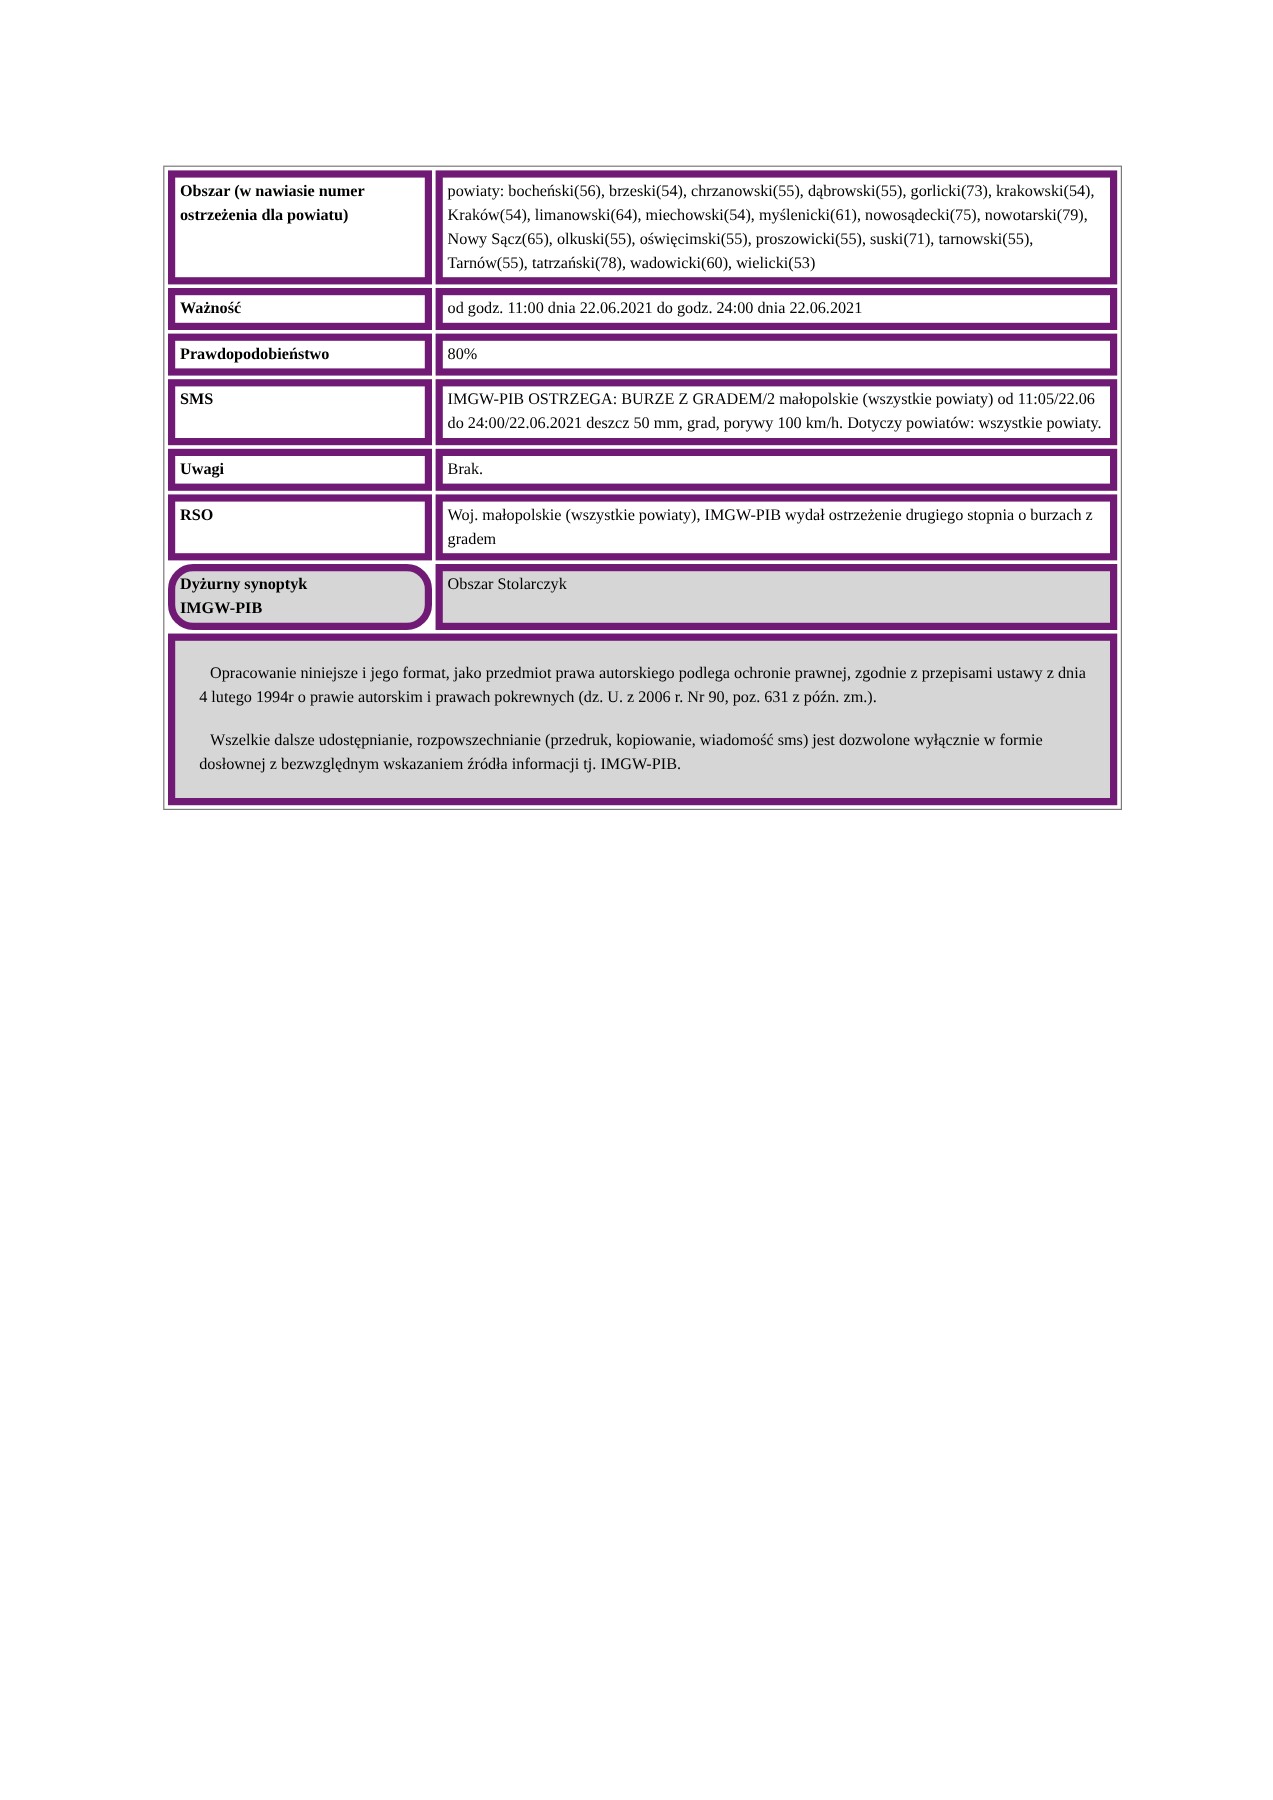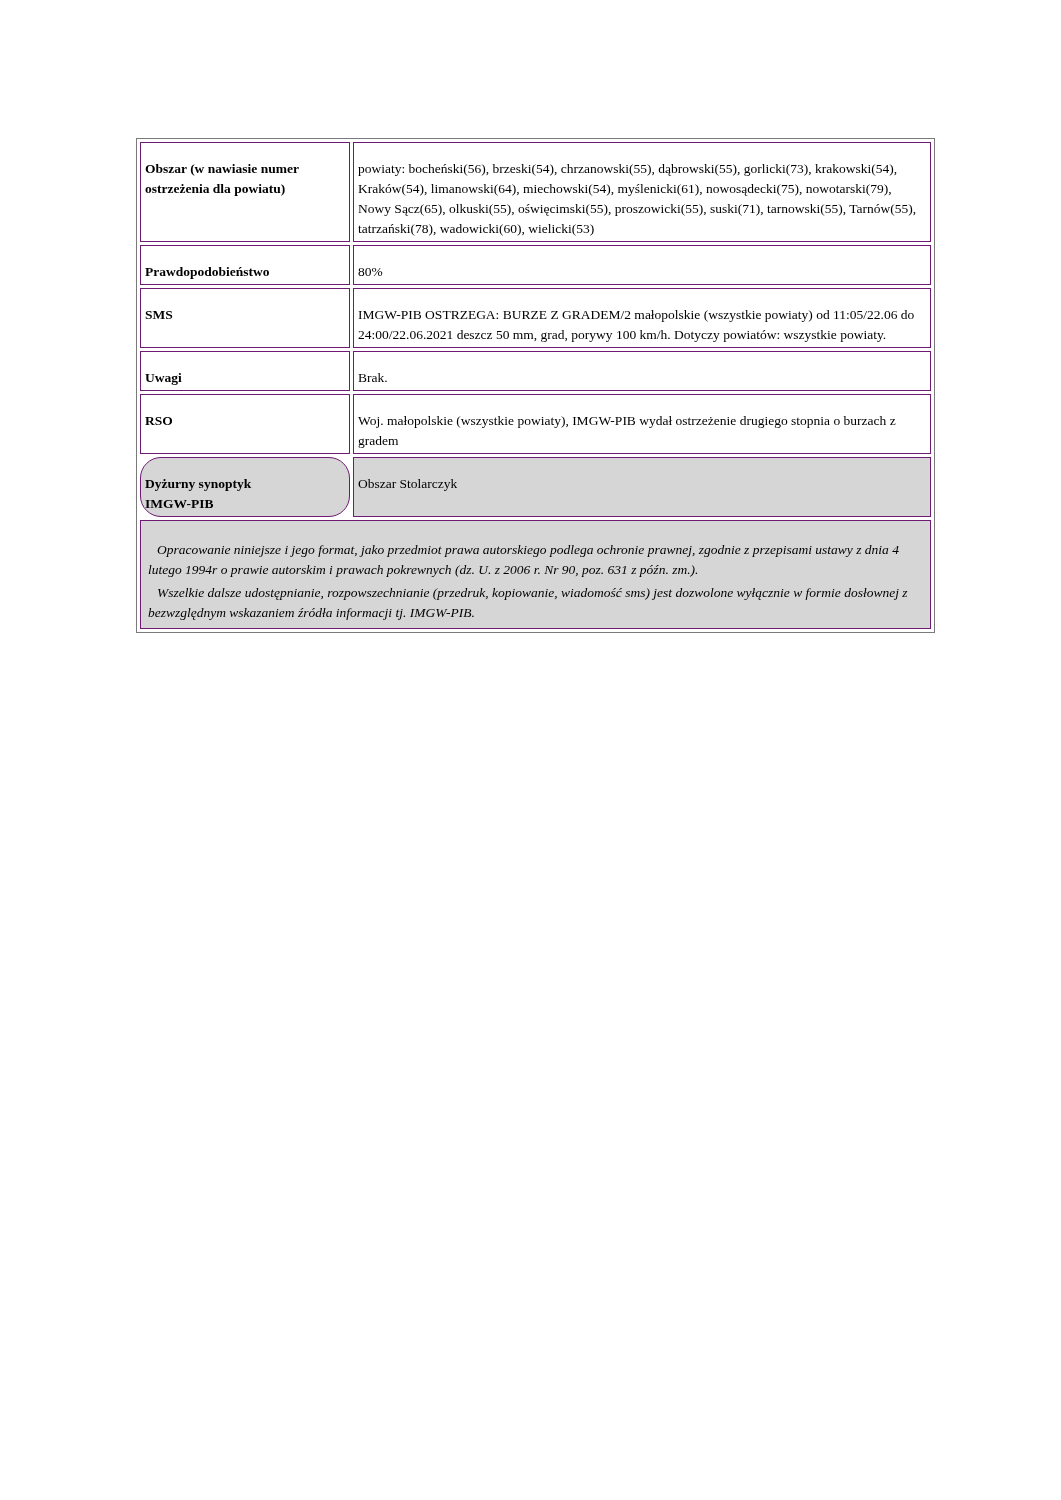--- a/index.html
+++ b/index.html
@@ -21,53 +21,56 @@
     top: 138px;
     width: 799px;
     border-collapse: separate;
     border-spacing: 3px;
     border: 1px solid #7a7a7a;
     background: #ffffff;
     font-size: 13.5px;
     line-height: 20px;
   }
   .warning-table td {
-    border: 1px solid #701a75;
-    padding: 16px 4px 2px 4px;
+    border: 6px solid #701a75;
+    padding: 1px 4px 2px 4px;
     vertical-align: top;
     background: #ffffff;
   }
   .warning-table td.label-cell {
     width: 200px;
     font-weight: bold;
   }
   .warning-table tr.highlighted td {
     background: #d6d6d6;
   }
   .prewrap {
     white-space: pre-line;
     border-radius: 21px;
   }
   .footer-cell {
     background: #d6d6d6 !important;
   }
   .footer-cell p {
-    margin: 3px;
+    margin: 16px;
     text-indent: 9px;
-    font-style: italic;
   }
 </style>
 </head>
 <body>
 
 <table class="warning-table">
   <tbody>
     <tr>
       <td class="label-cell">Obszar (w nawiasie numer ostrzeżenia dla powiatu)</td>
       <td>powiaty: bocheński(56), brzeski(54), chrzanowski(55), dąbrowski(55), gorlicki(73), krakowski(54), Kraków(54), limanowski(64), miechowski(54), myślenicki(61), nowosądecki(75), nowotarski(79), Nowy Sącz(65), olkuski(55), oświęcimski(55), proszowicki(55), suski(71), tarnowski(55), Tarnów(55), tatrzański(78), wadowicki(60), wielicki(53)</td>
+    </tr>
+    <tr>
+      <td class="label-cell">Ważność</td>
+      <td>od godz. 11:00 dnia 22.06.2021 do godz. 24:00 dnia 22.06.2021</td>
     </tr>
     <tr>
       <td class="label-cell">Prawdopodobieństwo</td>
       <td>80%</td>
     </tr>
     <tr>
       <td class="label-cell">SMS</td>
       <td>IMGW-PIB OSTRZEGA: BURZE Z GRADEM/2 małopolskie (wszystkie powiaty) od 11:05/22.06 do 24:00/22.06.2021 deszcz 50 mm, grad, porywy 100 km/h. Dotyczy powiatów: wszystkie powiaty.</td>
     </tr>
     <tr>

